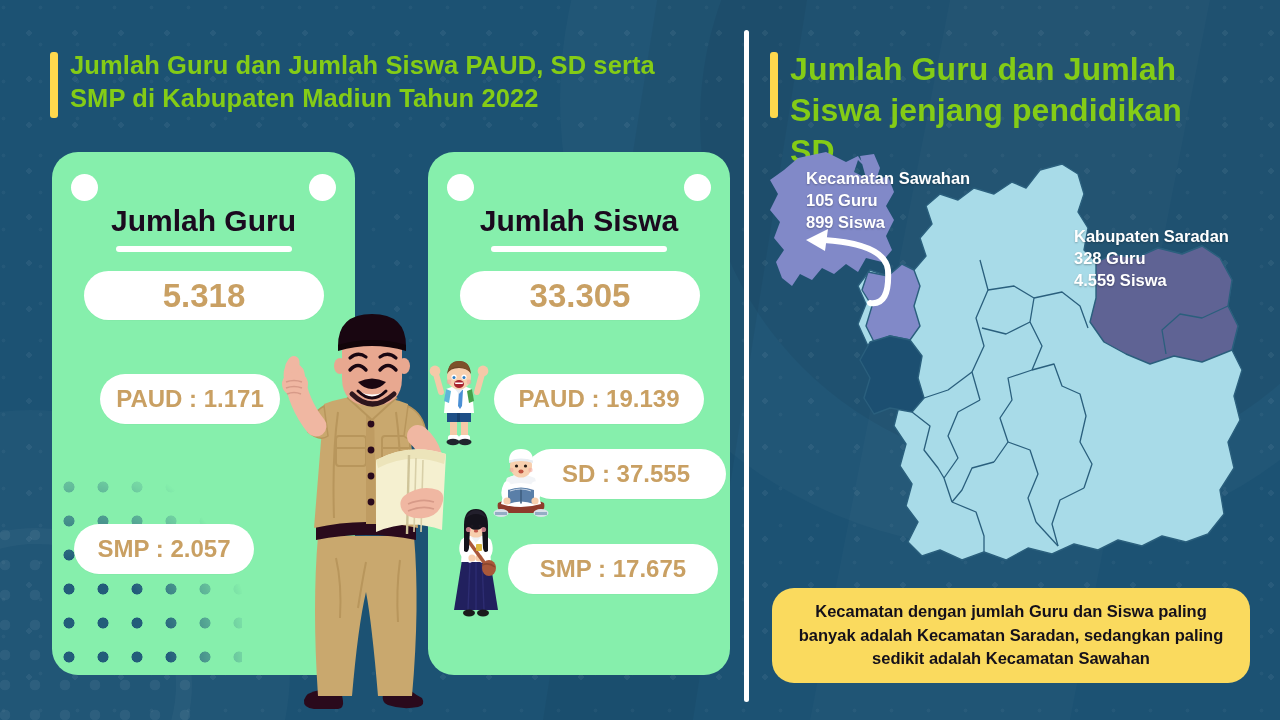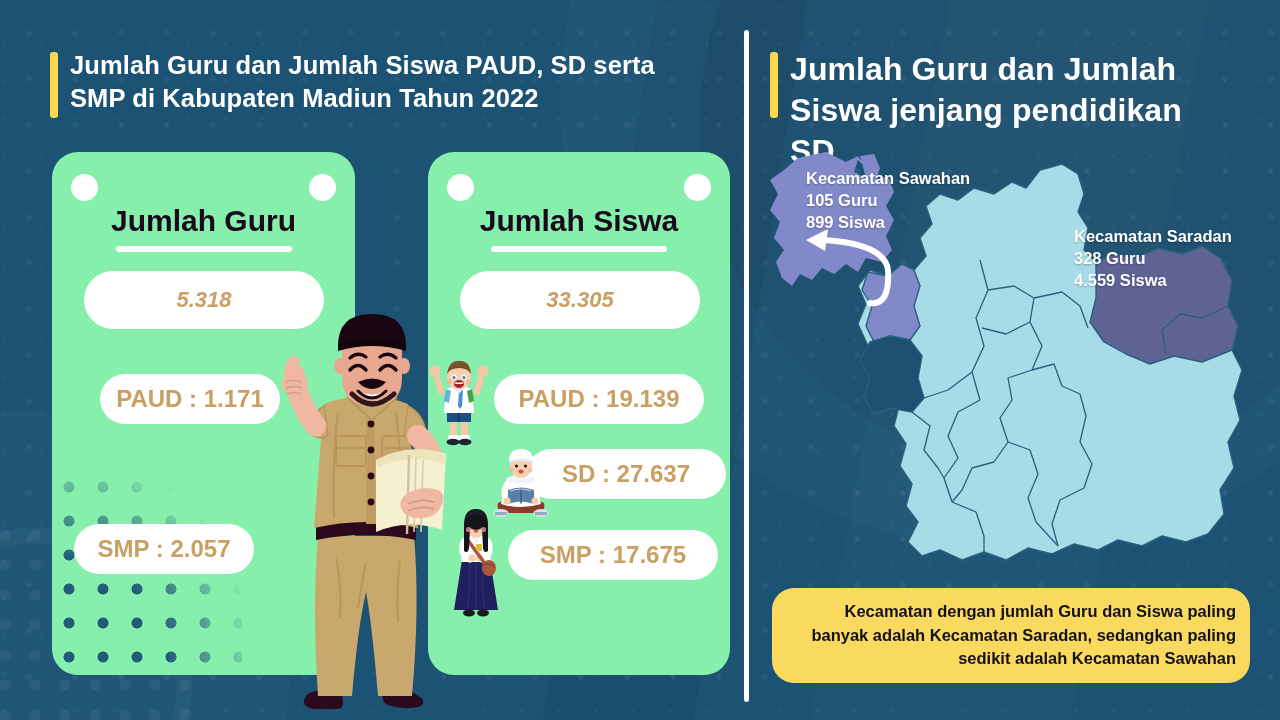--- a/index.html
+++ b/index.html
@@ -50,21 +50,21 @@
     transform:skewX(-11deg);
   }
   .bg-slash2{
     position:absolute;top:0;bottom:0;width:150px;left:600px;
     background:rgba(0,0,0,.045);
     transform:skewX(-9deg);
   }
 
   
   .title{
-    position:absolute;color:#ffffff;font-weight:bold;line-height:1.28;
+    position:absolute;color:#84cc16;font-weight:bold;line-height:1.28;
     letter-spacing:.1px;
   }
   .title .bar{
     position:absolute;left:-20px;top:3px;width:8px;border-radius:3px;background:#ffd84d;
   }
   #title-left{left:70px;top:49px;width:640px;font-size:25.5px;}
   #title-left .bar{height:66px;}
   #title-right{left:790px;top:49px;width:440px;font-size:32px;}
   #title-right .bar{height:66px;}
 
@@ -104,33 +104,33 @@
     position:absolute;top:94px;left:50%;transform:translateX(-50%);
     width:176px;height:6px;border-radius:4px;background:#ffffff;
   }
 
   .pill{
     position:absolute;background:#ffffff;border-radius:40px;
     display:flex;align-items:center;justify-content:center;
     color:#c9a063;font-weight:bold;
     box-shadow:0 1px 0 rgba(0,0,0,.02);
   }
-  .pill.big{height:58px;font-size:22px;font-style:italic;}
+  .pill.big{height:49px;font-size:33px;}
   .pill.small{height:50px;font-size:24px;}
 
   
   #guru-total{left:32px;width:240px;top:119px;}
   #guru-paud {left:48px;width:180px;top:222px;}
   #guru-sd   {left:68px;width:180px;top:297px;}
   #guru-smp  {left:22px;width:180px;top:372px;}
   
   #siswa-total{left:32px;width:240px;top:119px;}
   #siswa-paud {left:66px;width:210px;top:222px;}
   #siswa-sd   {left:98px;width:200px;top:297px;}
-  #siswa-smp  {left:80px;width:210px;top:378px;}
+  #siswa-smp  {left:80px;width:210px;top:392px;}
 
   
   .illus{position:absolute;}
   #teacher{left:276px;top:308px;width:210px;height:410px;z-index:6;}
   #boy{left:428px;top:356px;width:62px;height:90px;z-index:5;}
   #quran-kid{left:490px;top:445px;width:62px;height:80px;z-index:5;}
   #girl{left:448px;top:505px;width:56px;height:120px;z-index:5;}
 
   
   #map-wrap{position:absolute;left:762px;top:150px;width:500px;height:420px;}
@@ -140,21 +140,21 @@
     white-space:nowrap;
   }
   #label-sawahan{left:44px;top:18px;}
   #label-saradan{left:312px;top:76px;}
 
   
   #caption{
     position:absolute;left:772px;top:588px;width:478px;height:95px;
     background:#fada5e;border-radius:22px;
     display:flex;align-items:center;justify-content:center;
-    text-align:right;padding:12px 14px;box-sizing:border-box;
+    text-align:center;padding:12px 14px;box-sizing:border-box;
     color:#14101a;font-weight:bold;font-size:16.5px;line-height:1.42;
   }
 </style>
 </head>
 <body>
 
 <div id="stage">
 
   <div class="bg-arc a1"></div>
   <div class="bg-arc a2"></div>
@@ -189,21 +189,21 @@
     <div class="pill small" id="guru-smp">SMP : 2.057</div>
   </div>
 
   <div class="card" id="card-siswa">
     <div class="punch l"></div>
     <div class="punch r"></div>
     <div class="card-title">Jumlah Siswa</div>
     <div class="card-underline"></div>
     <div class="pill big" id="siswa-total">33.305</div>
     <div class="pill small" id="siswa-paud">PAUD : 19.139</div>
-    <div class="pill small" id="siswa-sd">SD : 27.637</div>
+    <div class="pill small" id="siswa-sd">SD : 37.555</div>
     <div class="pill small" id="siswa-smp">SMP : 17.675</div>
   </div>
 
   <svg class="illus" id="boy" viewBox="0 0 62 90">
 
     <path d="M13 36 L8 18" stroke="#f5c9a8" stroke-width="6" stroke-linecap="round" fill="none"></path>
     <path d="M49 36 L54 18" stroke="#f5c9a8" stroke-width="6" stroke-linecap="round" fill="none"></path>
     <circle cx="7" cy="15" r="5.4" fill="#f5c9a8"></circle>
     <circle cx="55" cy="15" r="5.4" fill="#f5c9a8"></circle>
 
@@ -412,21 +412,21 @@
       </g>
     </svg>
 
     <div class="map-label" id="label-sawahan">
       <div>Kecamatan Sawahan</div>
       <div>105 Guru</div>
       <div>899 Siswa</div>
     </div>
 
     <div class="map-label" id="label-saradan">
-      <div>Kecamatan Saradan</div>
+      <div>Kabupaten Saradan</div>
       <div>328 Guru</div>
       <div>4.559 Siswa</div>
     </div>
   </div>
 
   <div id="caption">Kecamatan dengan jumlah Guru dan Siswa paling banyak adalah Kecamatan Saradan, sedangkan paling sedikit adalah Kecamatan Sawahan</div>
 
 </div>
 
 </body></html>

